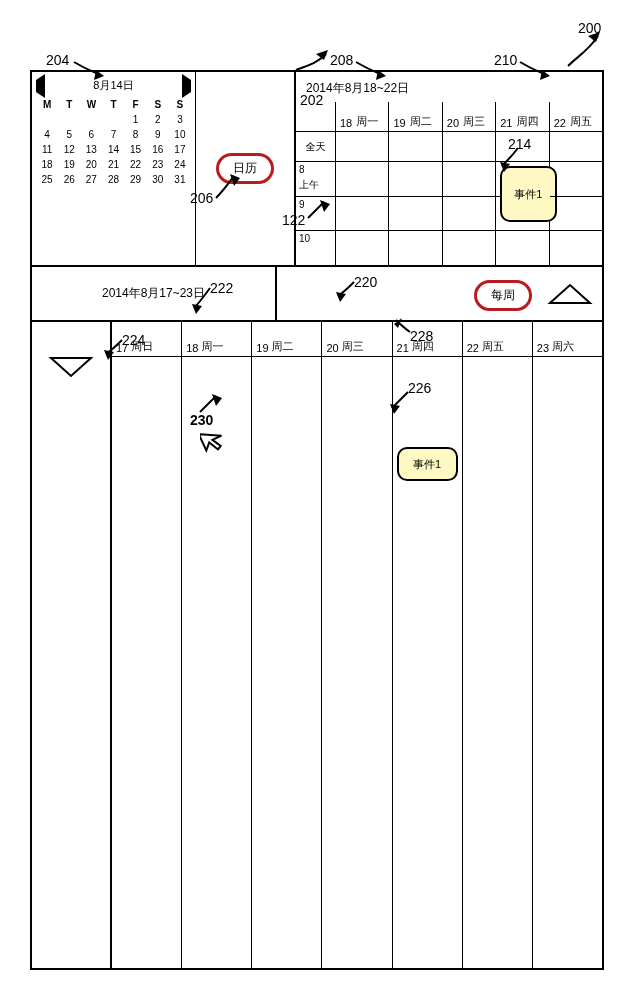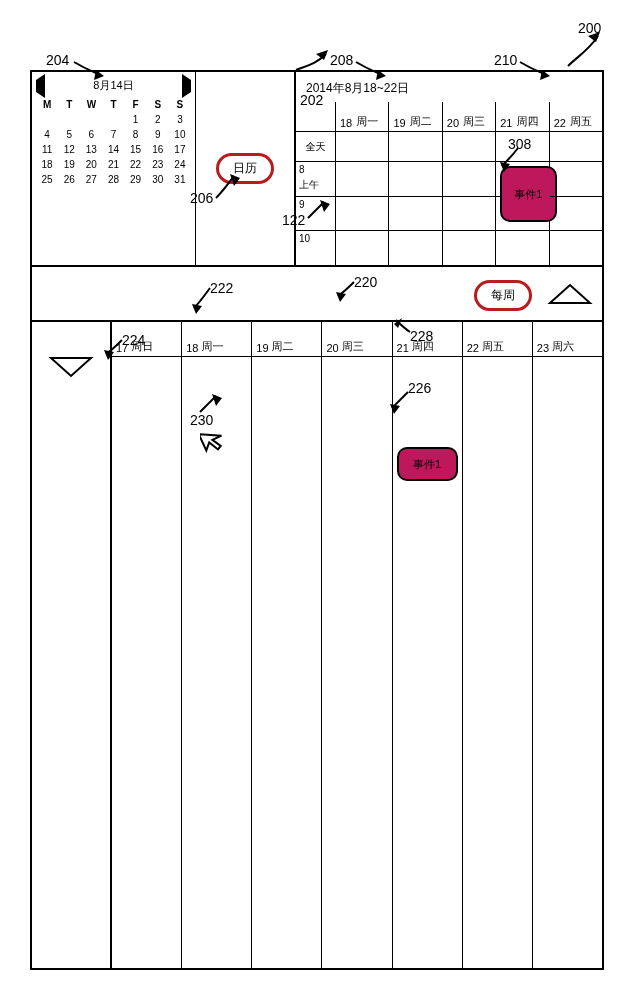--- a/index.html
+++ b/index.html
@@ -139,21 +139,21 @@
   }
   .ww-grid .col:last-child { border-right:none; }
   .ww-grid .cell { flex:1; border-bottom:1px solid #000; position: relative;}
   .ww-grid .cell:last-child { border-bottom:none; }
   .event-pill {
     position: absolute;
     border: 2px solid #000;
     border-radius: 10px;
     font-size: 11px;
     display:flex; align-items:center; justify-content:center;
-    background: #be185d;
+    background: #fef9c3;
   }
   .mid-section {
     height: 55px;
     display:flex;
     border-bottom: 2px solid #000;
   }
   .mid-section .left-pad {
     width: 245px;
     border-right: 2px solid #000;
     display:flex; align-items:center; justify-content:center;
@@ -380,20 +380,23 @@
                 <div class="cell"></div>
                 <div class="cell"></div>
                 <div class="cell"></div>
               </div>
           </div>
         </div>
       </div>
     </div>
 
     <div class="mid-section">
+      <div class="left-pad">
+        <span>2014年8月17~23日</span>
+      </div>
       <div class="rest">
         <div class="pill weekly-pill"><span>每周</span></div>
         <svg class="logo-right" viewBox="0 0 48 32">
           <polygon points="4,26 24,8 44,26" fill="none" stroke="#000" stroke-width="2"></polygon>
         </svg>
       </div>
     </div>
 
     <div class="bottom-section">
       <div class="bottom-left">
@@ -478,21 +481,21 @@
       <path d="M0 4 C 10 10, 15 12, 24 16" stroke="#000" fill="none" stroke-width="2"></path>
       <polygon points="22,12 30,18 20,22" fill="#000"></polygon>
     </svg>
 
   <div class="ref-label" style="left:262px; top:192px;"><span>122</span></div>
   <svg class="lead" style="left:288px; top:180px;" width="22" height="22">
       <path d="M0 18 C 6 12, 10 8, 16 2" stroke="#000" fill="none" stroke-width="2"></path>
       <polygon points="12,0 22,4 16,12" fill="#000"></polygon>
     </svg>
 
-  <div class="ref-label" style="left:488px; top:116px;"><span>308</span></div>
+  <div class="ref-label" style="left:488px; top:116px;"><span>214</span></div>
   <svg class="lead" style="left:480px; top:128px;" width="22" height="22">
       <path d="M18 0 C 12 8, 8 12, 2 18" stroke="#000" fill="none" stroke-width="2"></path>
       <polygon points="0,14 4,24 10,16" fill="#000"></polygon>
     </svg>
 
   <div class="ref-label" style="left:334px; top:254px;text-align:right;"><span>220</span></div>
   <svg class="lead" style="left:316px; top:258px;" width="22" height="22">
       <path d="M18 4 C 12 10, 8 14, 2 18" stroke="#000" fill="none" stroke-width="2"></path>
       <polygon points="0,14 4,24 10,16" fill="#000"></polygon>
     </svg>
@@ -514,19 +517,19 @@
       <path d="M18 2 C 12 8, 8 12, 2 18" stroke="#000" fill="none" stroke-width="2"></path>
       <polygon points="0,14 4,24 10,16" fill="#000"></polygon>
     </svg>
 
   <div class="ref-label" style="left:390px; top:308px;"><span>228</span></div>
   <svg class="lead" style="left:374px; top:298px;" width="20" height="18">
       <path d="M16 14 C 10 10, 6 6, 2 2" stroke="#000" fill="none" stroke-width="2"></path>
       <polygon points="0,6 8,0 4,10" fill="#000"></polygon>
     </svg>
 
-  <div class="ref-label" style="left:170px; top:392px;"><span>230</span></div>
+  <div class="ref-label" style="left:170px; top:392px;font-weight:bold;"><span>230</span></div>
   <svg class="lead" style="left:178px; top:374px;" width="22" height="22">
       <path d="M2 18 C 8 12, 12 8, 18 2" stroke="#000" fill="none" stroke-width="2"></path>
       <polygon points="14,0 24,4 18,12" fill="#000"></polygon>
     </svg>
 
 </div>
 
 </body></html>

